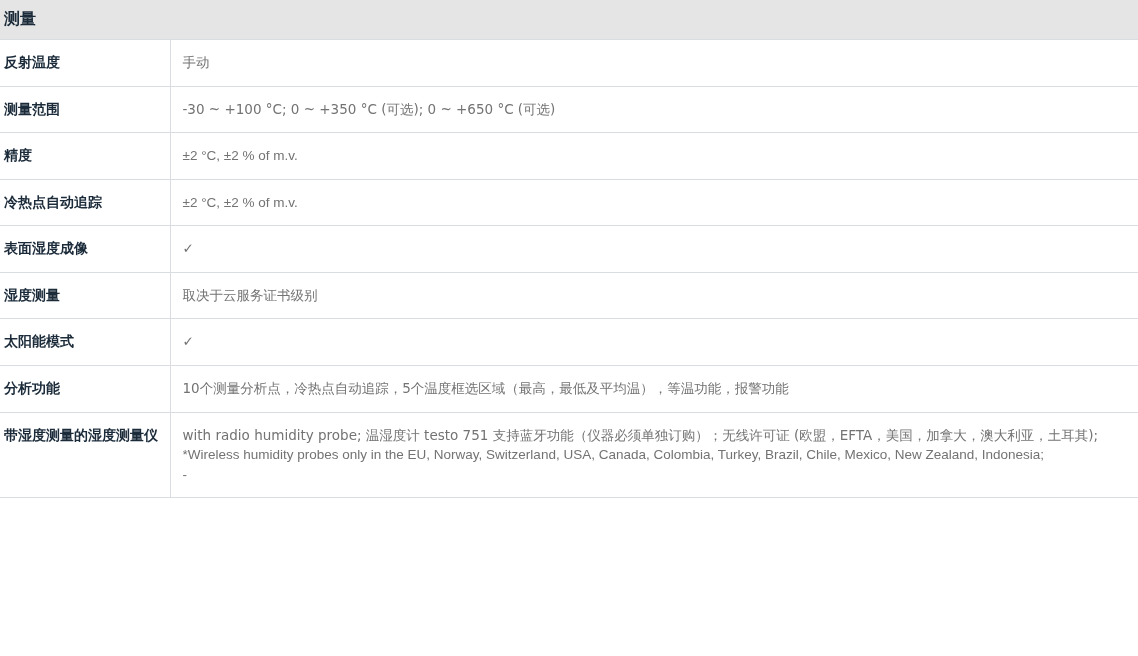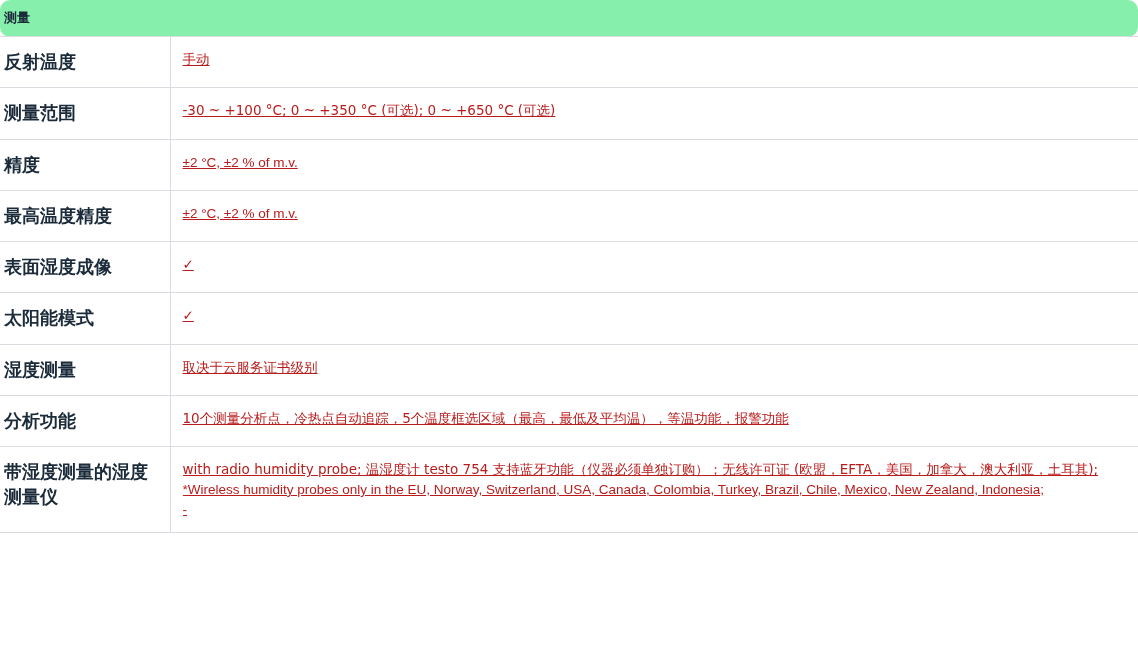--- a/index.html
+++ b/index.html
@@ -17,49 +17,47 @@
   }
   .spec-table {
     width: 1138px;
     border-collapse: collapse;
     table-layout: fixed;
   }
   .spec-table tr {
     border-bottom: 1px solid #d9dde1;
   }
   .section-row td {
-    background: #86efac;
+    background: #e5e5e5;
     font-weight: bold;
-    font-size: 13px;
+    font-size: 16px;
     color: #1b2b3a;
     padding: 9px 10px 9px 4px;
     border-top: 1px solid #d9dde1;
     border-bottom: 1px solid #d9dde1;
-    border-radius: 10px;
   }
   .section-row.first td {
     border-top: none;
   }
   td.label {
     width: 170px;
     font-weight: bold;
-    font-size: 18px;
+    font-size: 14px;
     color: #1b2b3a;
     padding: 13px 10px 13px 4px;
     vertical-align: top;
     line-height: 1.35;
     border-right: 1px solid #d9dde1;
   }
   td.value {
     font-size: 13.5px;
-    color: #b91c1c;
+    color: #737373;
     padding: 13px 12px 13px 12px;
     vertical-align: top;
     line-height: 1.45;
-    text-decoration: underline;
   }
   td.value .line {
     display: block;
     white-space: nowrap;
     overflow: hidden;
   }
   .check {
     font-size: 14px;
     line-height: 1;
   }
@@ -92,47 +90,47 @@
     </tr>
 
 
     <tr>
       <td class="label cjk">精度</td>
       <td class="value">±2 °C, ±2 % of m.v.</td>
     </tr>
 
 
     <tr>
-      <td class="label cjk">最高温度精度</td>
+      <td class="label cjk">冷热点自动追踪</td>
       <td class="value">±2 °C, ±2 % of m.v.</td>
     </tr>
 
 
     <tr>
       <td class="label cjk">表面湿度成像</td>
       <td class="value check">✓</td>
     </tr>
 
     <tr>
-      <td class="label cjk">太阳能模式</td>
-      <td class="value check">✓</td>
+      <td class="label cjk">湿度测量</td>
+      <td class="value cjk">取决于云服务证书级别</td>
     </tr>
 
     <tr>
-      <td class="label cjk">湿度测量</td>
-      <td class="value cjk">取决于云服务证书级别</td>
+      <td class="label cjk">太阳能模式</td>
+      <td class="value check">✓</td>
     </tr>
 
     <tr>
       <td class="label cjk">分析功能</td>
       <td class="value cjk">10个测量分析点，冷热点自动追踪，5个温度框选区域（最高，最低及平均温），等温功能，报警功能</td>
     </tr>
 
     <tr>
       <td class="label cjk">带湿度测量的湿度测量仪</td>
       <td class="value">
-        <span class="line cjk">with radio humidity probe; 温湿度计 testo 754 支持蓝牙功能（仪器必须单独订购）；无线许可证 (欧盟，EFTA，美国，加拿大，澳大利亚，土耳其);</span>
+        <span class="line cjk">with radio humidity probe; 温湿度计 testo 751 支持蓝牙功能（仪器必须单独订购）；无线许可证 (欧盟，EFTA，美国，加拿大，澳大利亚，土耳其);</span>
         <span class="line">*Wireless humidity probes only in the EU, Norway, Switzerland, USA, Canada, Colombia, Turkey, Brazil, Chile, Mexico, New Zealand, Indonesia;</span>
         <span class="line">-</span>
       </td>
     </tr>
   </tbody>
 </table>
 
 </body></html>

